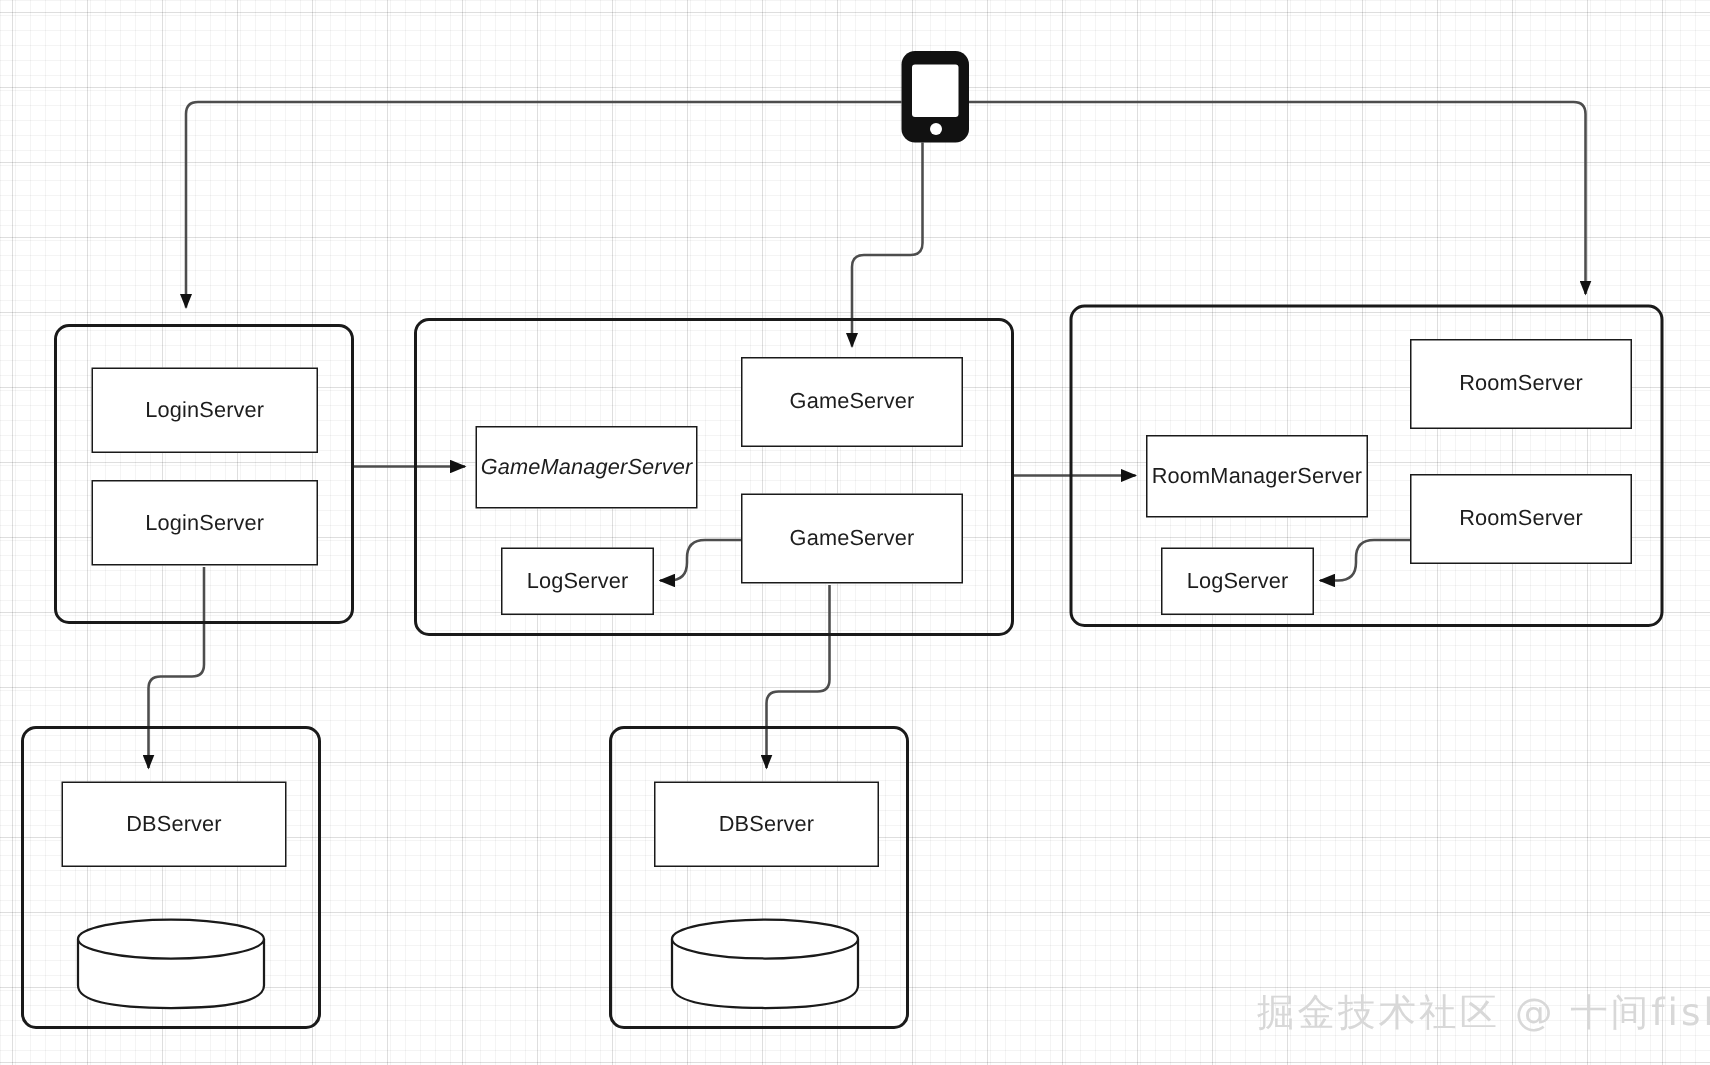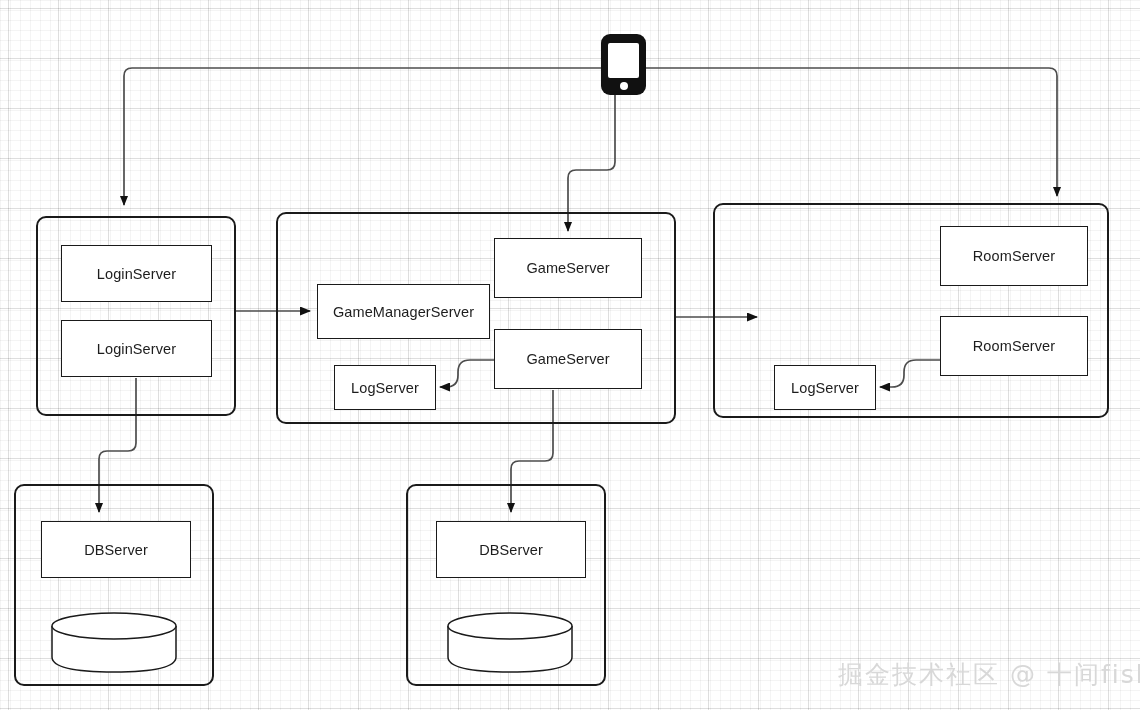--- a/index.html
+++ b/index.html
@@ -108,34 +108,37 @@
 
   <div class="grp" style="left:36px;top:216px;width:200px;height:200px;"></div>
   <div class="node" style="left:61px;top:245px;width:151px;height:57px;">
     <span>LoginServer</span>
   </div>
   <div class="node" style="left:61px;top:320px;width:151px;height:57px;">
     <span>LoginServer</span>
   </div>
 
   <div class="grp" style="left:276px;top:212px;width:400px;height:212px;"></div>
-  <div class="node" style="left:317px;top:284px;width:173px;height:55px;">
+  <div class="node" style="left:317px;top:284px;width:148px;height:55px;font-style:italic;">
     <span>GameManagerServer</span>
   </div>
   <div class="node" style="left:494px;top:238px;width:148px;height:60px;">
     <span>GameServer</span>
   </div>
   <div class="node" style="left:494px;top:329px;width:148px;height:60px;">
     <span>GameServer</span>
   </div>
   <div class="node" style="left:334px;top:365px;width:102px;height:45px;">
     <span>LogServer</span>
   </div>
 
   <div class="grp" style="left:713px;top:203px;width:396px;height:215px;"></div>
+  <div class="node" style="left:764px;top:290px;width:148px;height:55px;">
+    <span>RoomManagerServer</span>
+  </div>
   <div class="node" style="left:940px;top:226px;width:148px;height:60px;">
     <span>RoomServer</span>
   </div>
   <div class="node" style="left:940px;top:316px;width:148px;height:60px;">
     <span>RoomServer</span>
   </div>
   <div class="node" style="left:774px;top:365px;width:102px;height:45px;">
     <span>LogServer</span>
   </div>
 

